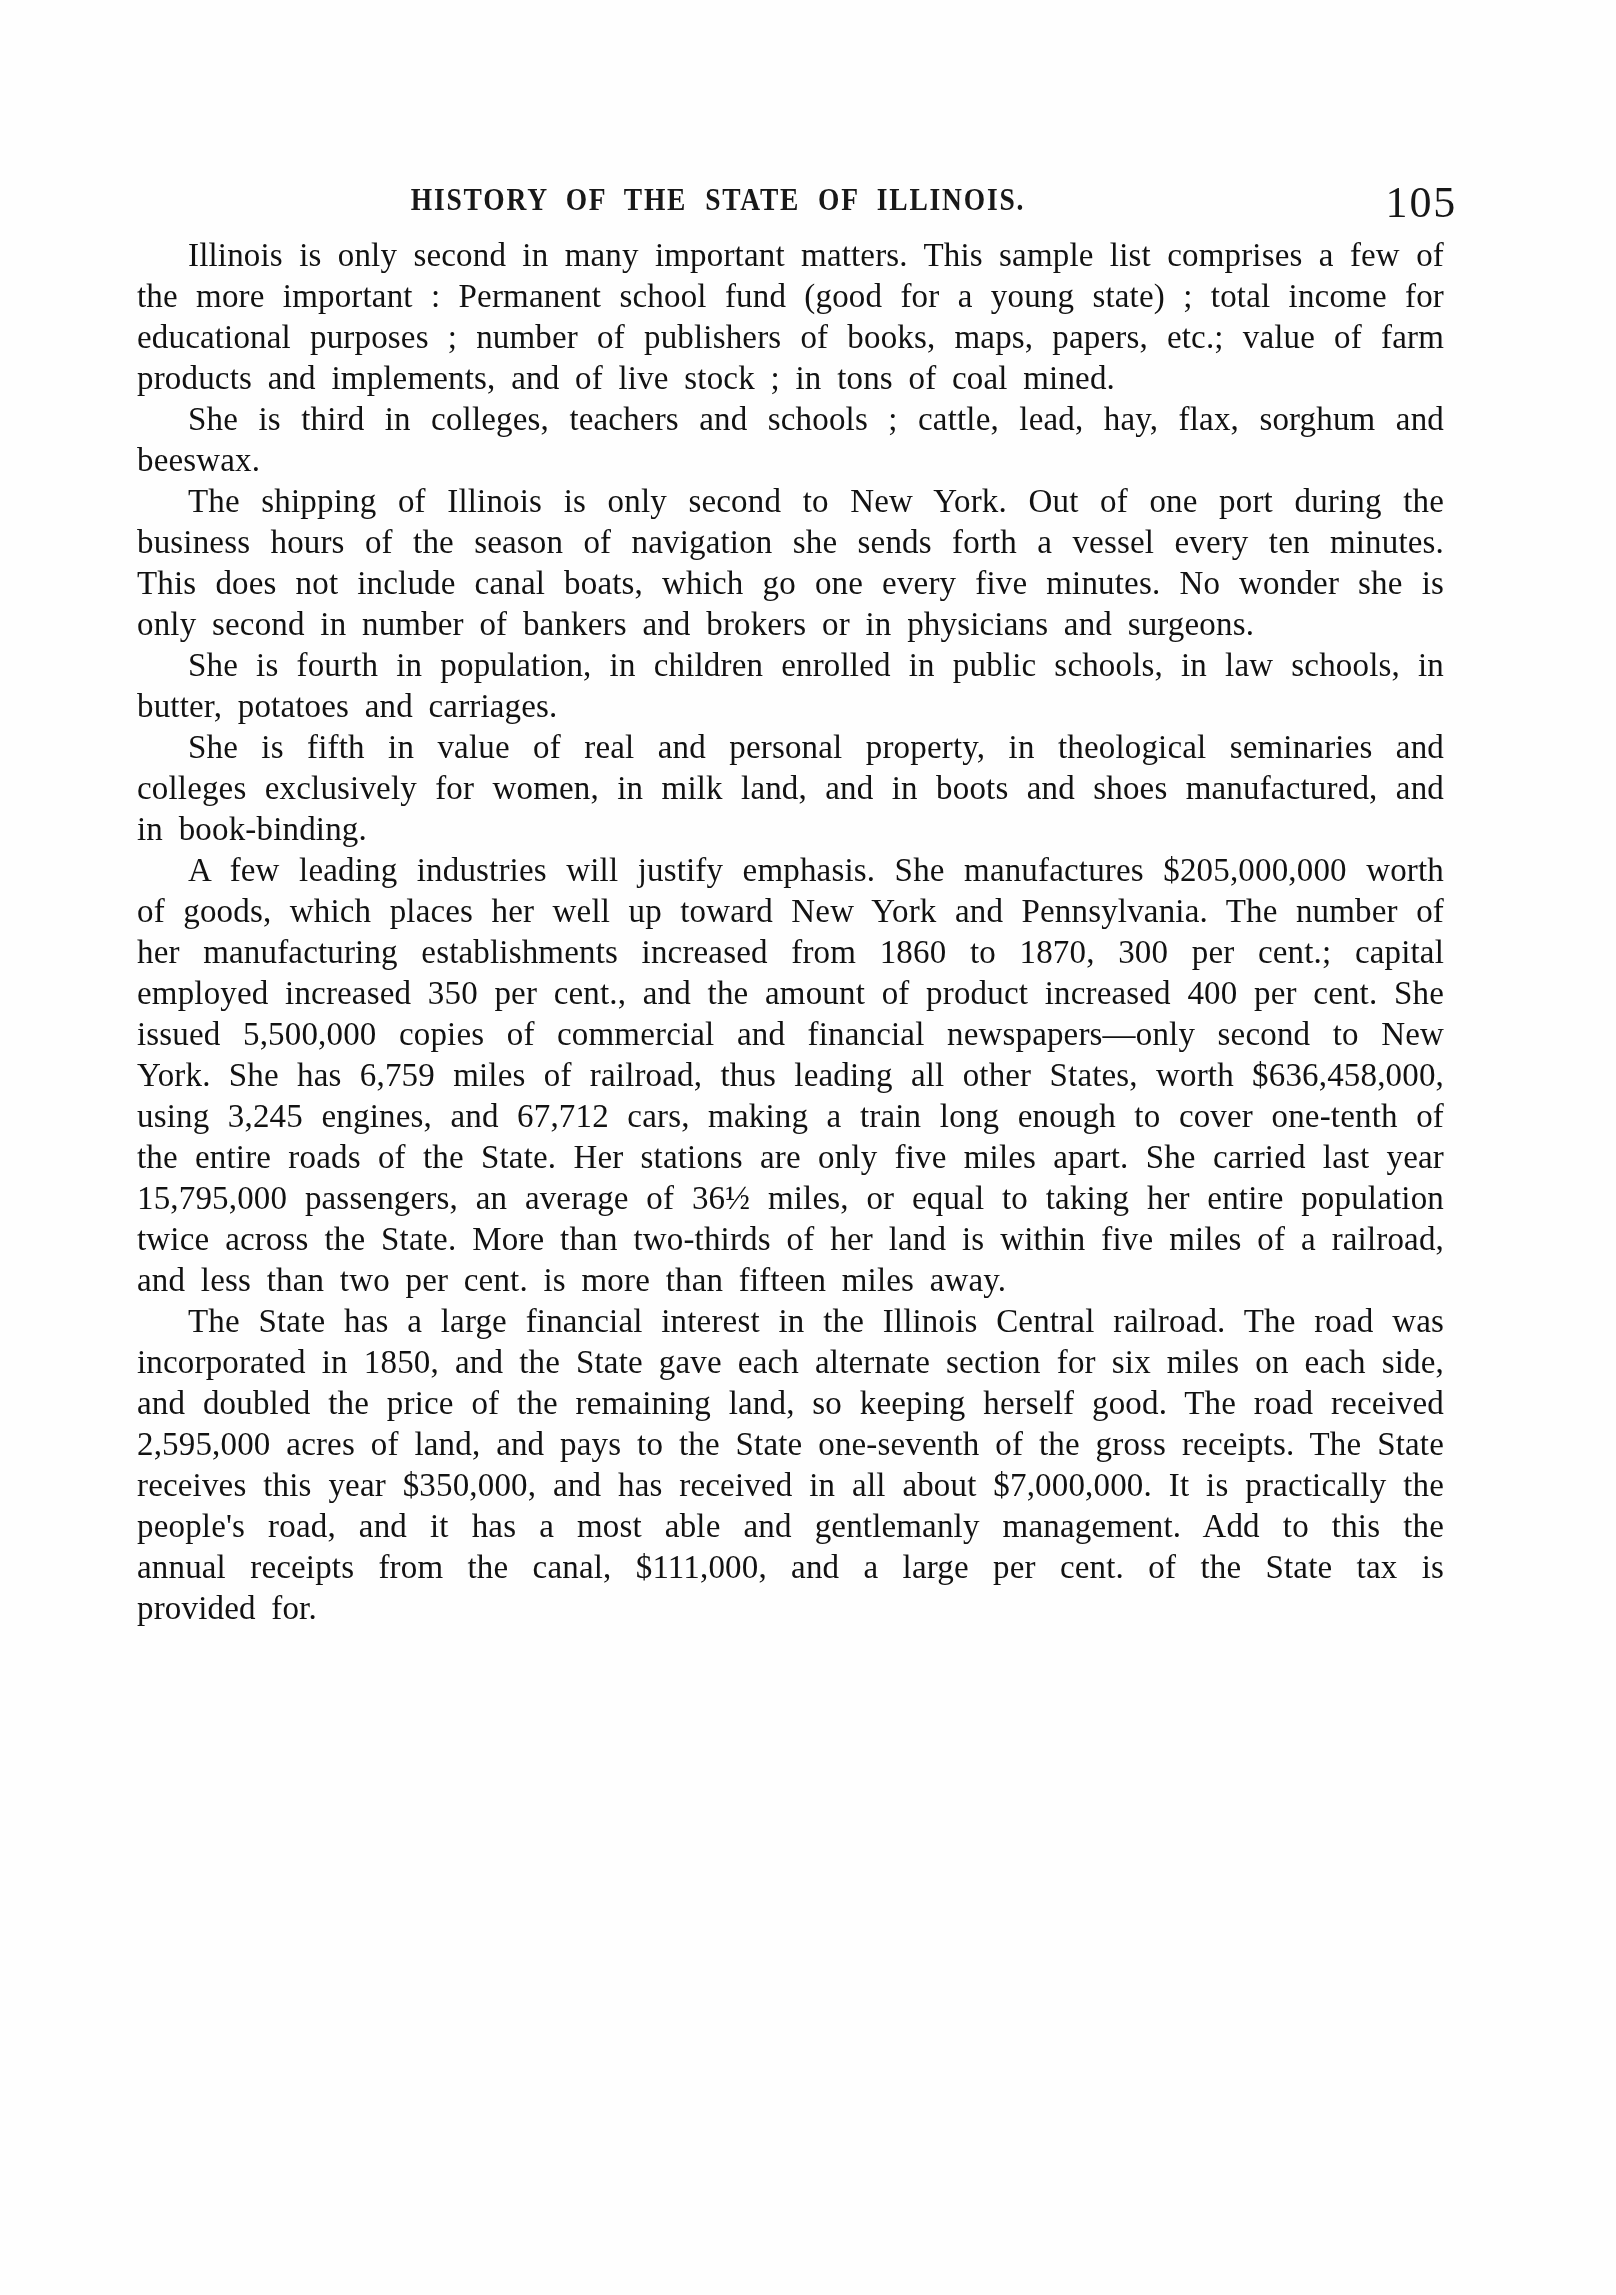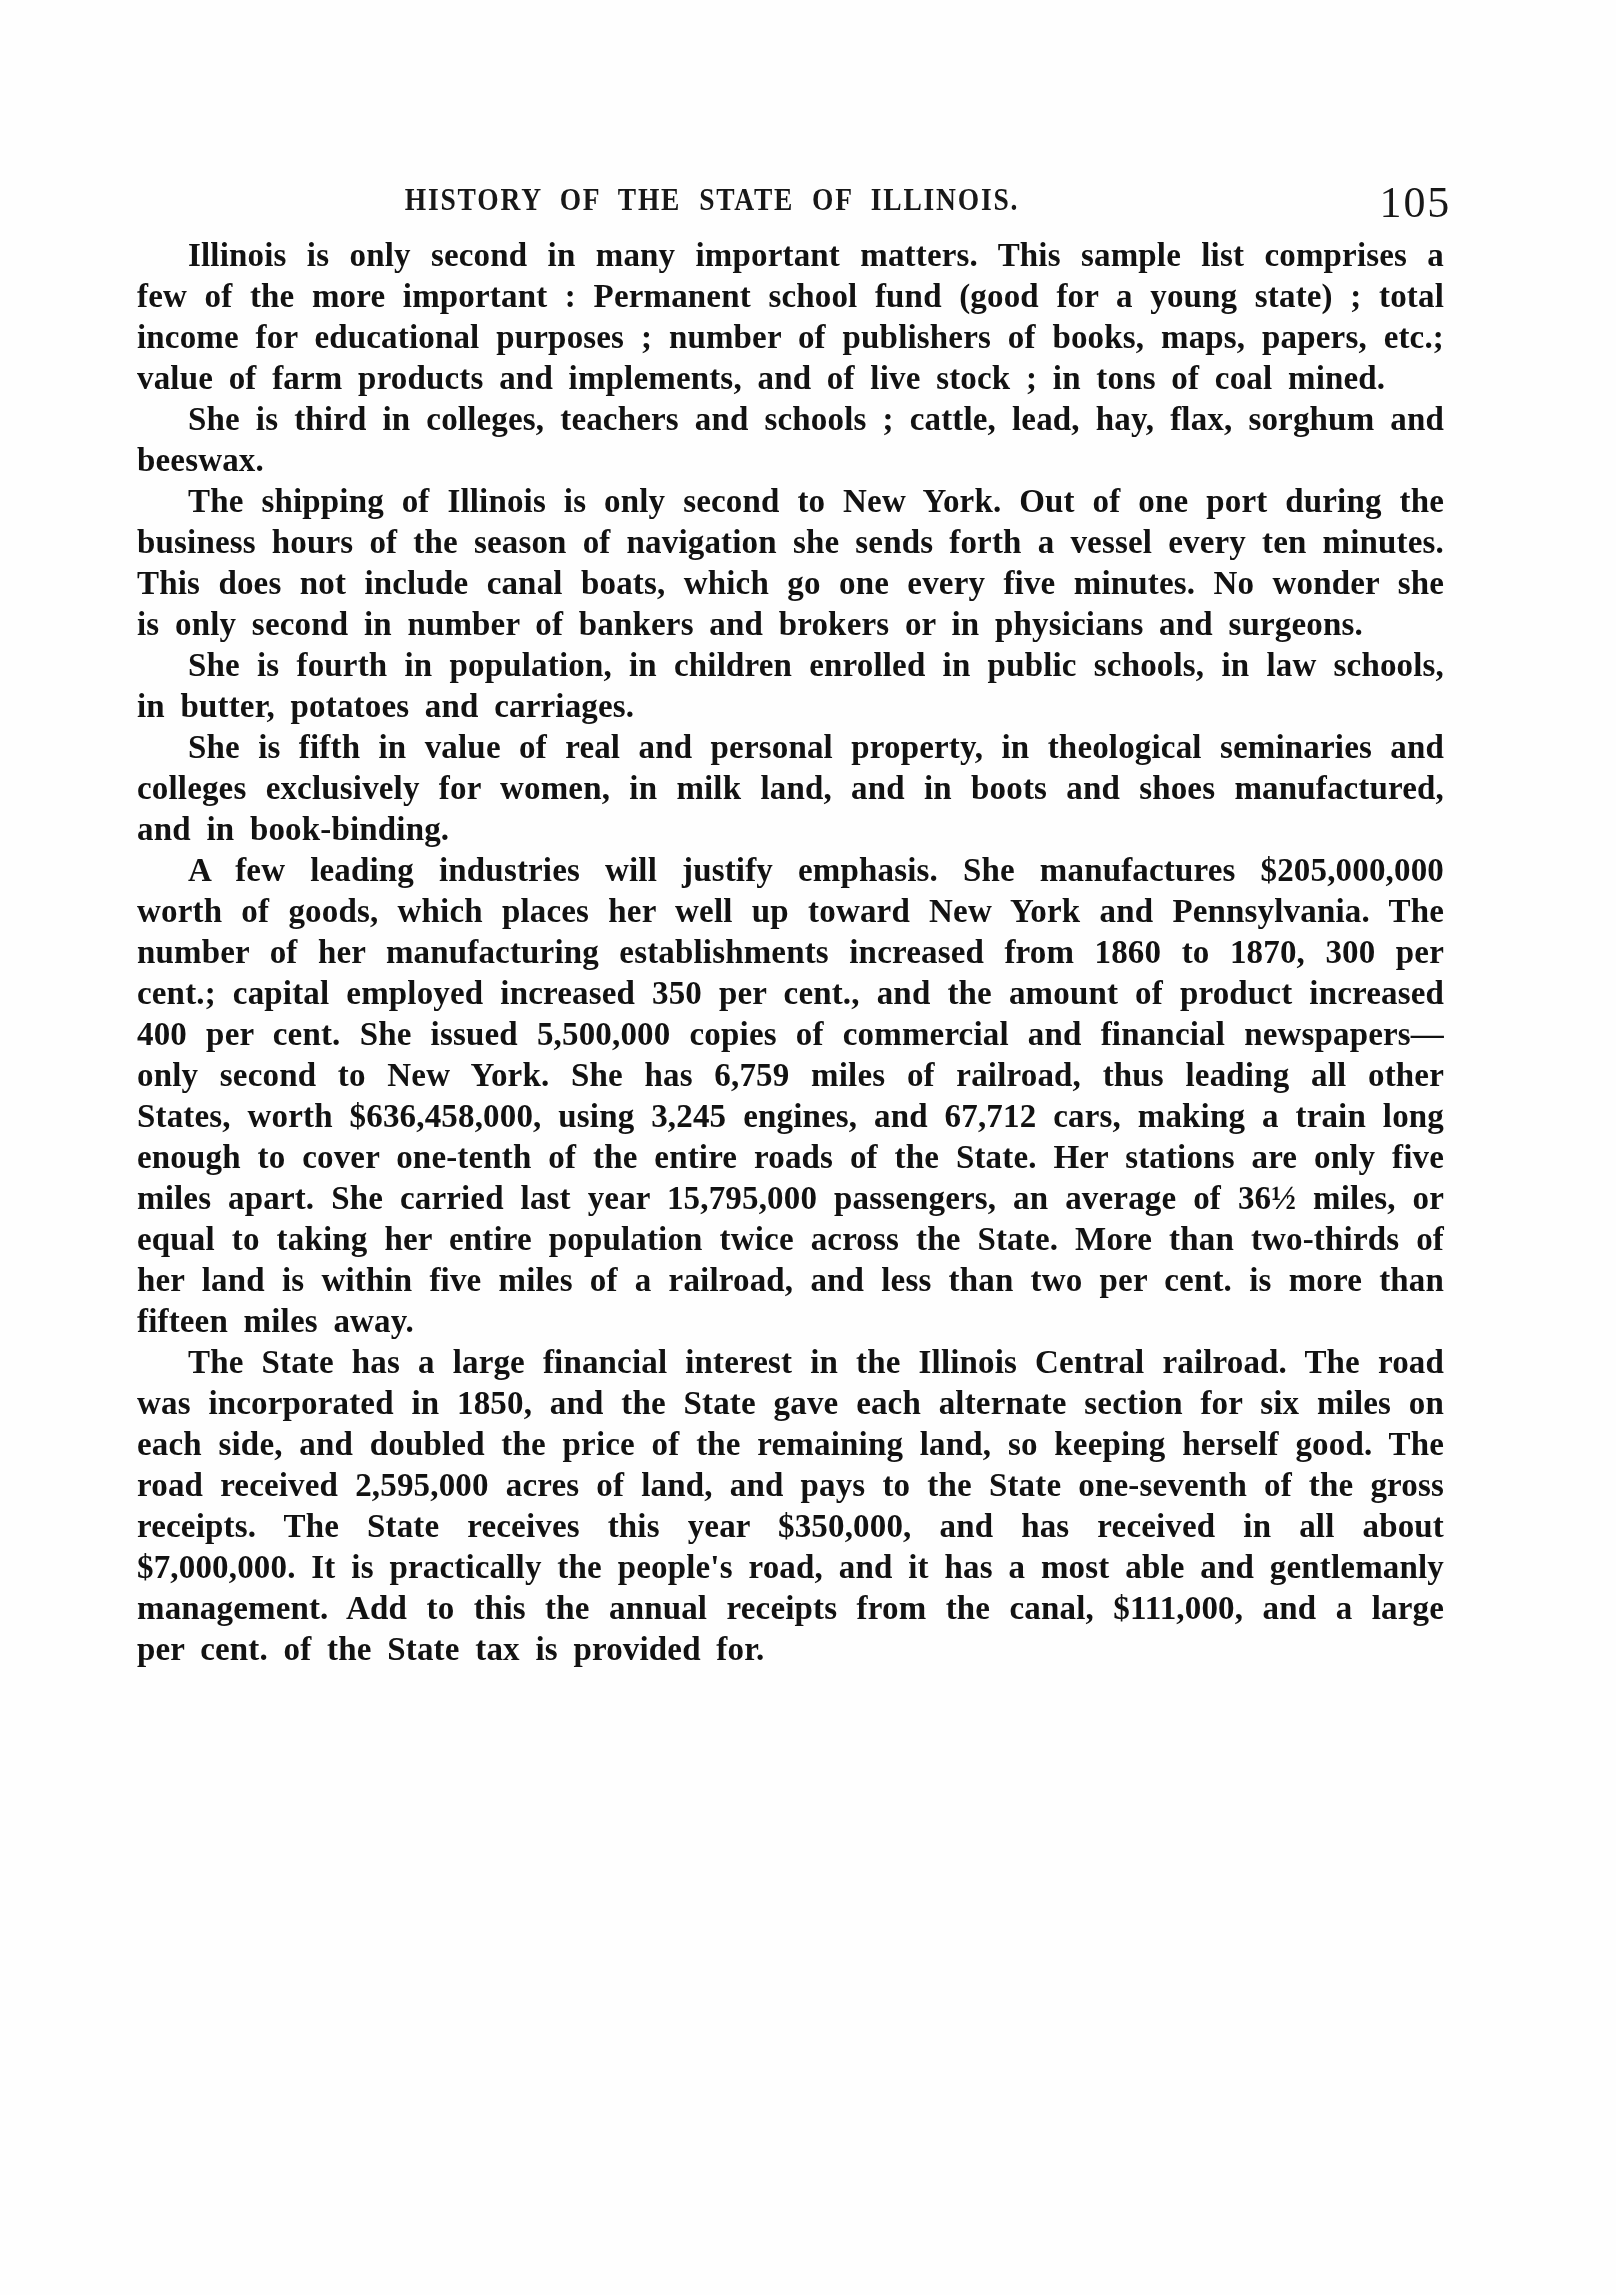--- a/index.html
+++ b/index.html
@@ -12,21 +12,21 @@
     width: 1616px;
     height: 2494px;
     background: #fefefe;
     font-family: "Liberation Serif", "DejaVu Serif", serif;
     color: #131313;
     overflow: hidden;
   }
   .running-header {
     position: absolute;
     top: 182px;
-    left: 132px;
+    left: 138px;
     width: 1307px;
     height: 46px;
   }
   .running-header .title {
     position: absolute;
     left: 0;
     right: 147px;
     text-align: center;
     font-size: 27.5px;
     font-weight: 700;
@@ -54,21 +54,20 @@
     line-height: 41px;
     text-align: justify;
     word-spacing: 0.22em;
     letter-spacing: 0.005em;
     color: #121212;
   }
   .text-block p {
     margin: 0;
     padding: 0;
     text-indent: 51px;
-    font-weight: bold;
   }
 </style>
 </head>
 <body>
 
 <div class="page">
 
   <div class="running-header">
     <div class="title">HISTORY OF THE STATE OF ILLINOIS.</div>
     <div class="folio">105</div>

